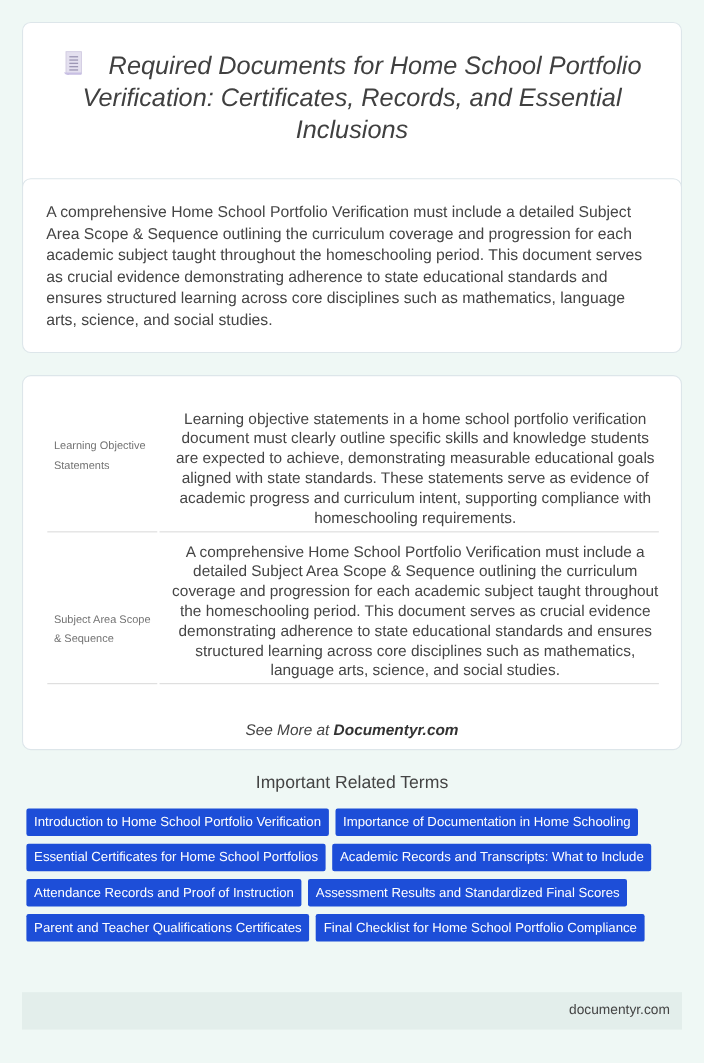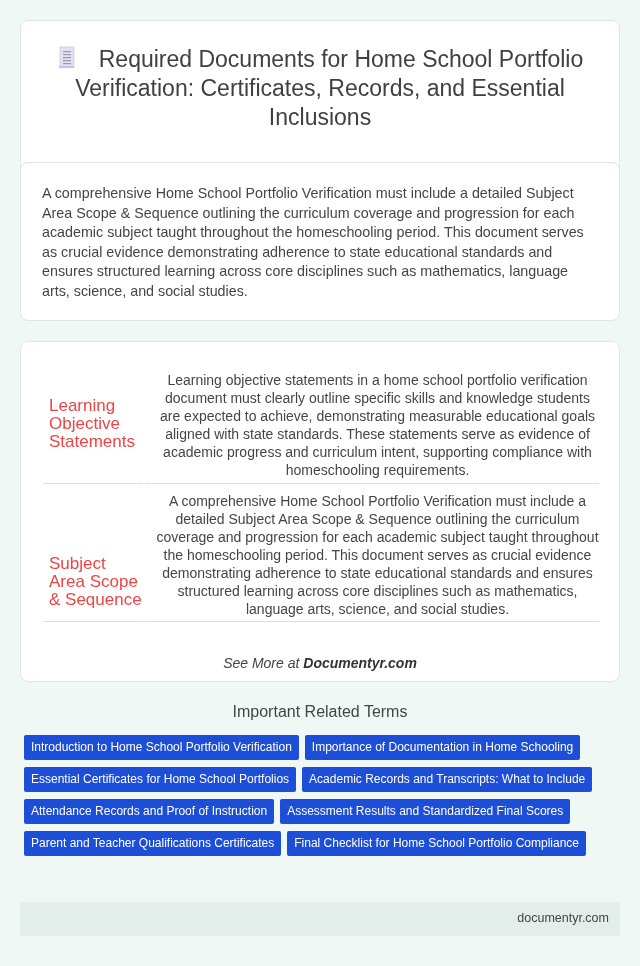--- a/index.html
+++ b/index.html
@@ -12,21 +12,21 @@
     overflow: hidden;
   }
   .card {
     position: absolute;
     left: 20px;
     width: 600px;
     background: #ffffff;
     border: 1px solid #dde6ea;
     border-radius: 8px;
   }
-  #title-card { top: 20px; height: 168px; }
+  #title-card { top: 20px; height: 168px; font-style: italic; }
   .title {
     position: absolute;
     left: 30px; right: 30px; top: 24px;
     text-align: center;
     font-size: 23px;
     line-height: 29px;
     color: #404040;
   }
   .doc-icon {
     display: inline-block;
@@ -48,23 +48,23 @@
 
   #table-card { top: 341px; height: 341px; }
   .row {
     position: absolute;
     left: 22px; width: 556px;
   }
   .row .label {
     position: absolute;
     left: 0; width: 100px;
     padding-left: 6px;
-    font-size: 17px;
+    font-size: 10px;
     line-height: 18px;
-    color: #ef4444;
+    color: #737373;
   }
   .row .desc {
     position: absolute;
     left: 107px; width: 449px;
     padding-left: 6px;
     font-size: 14px;
     line-height: 18px;
     color: #454545;
     text-align: center;
   }

